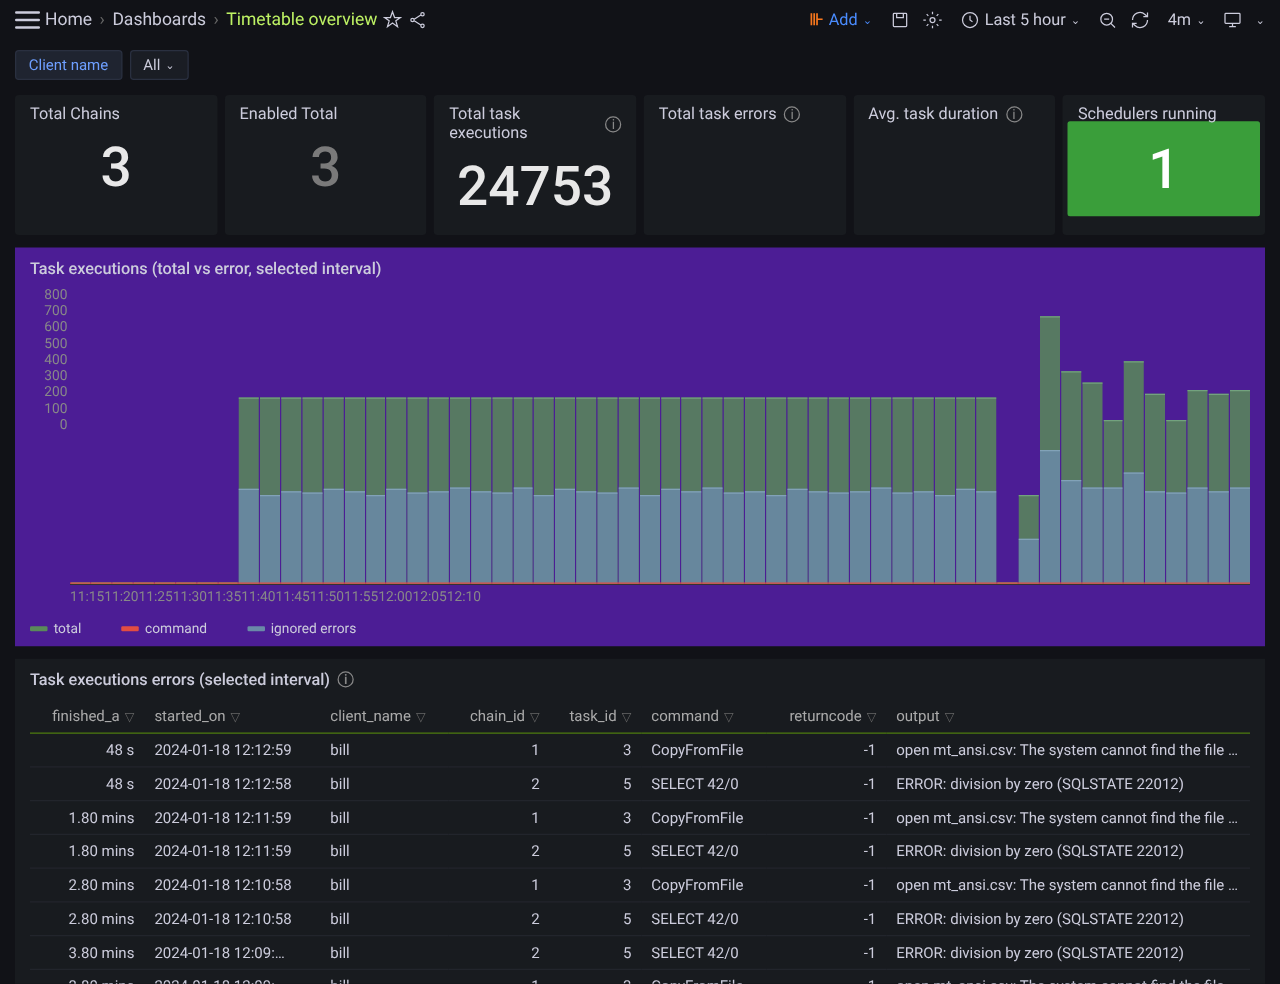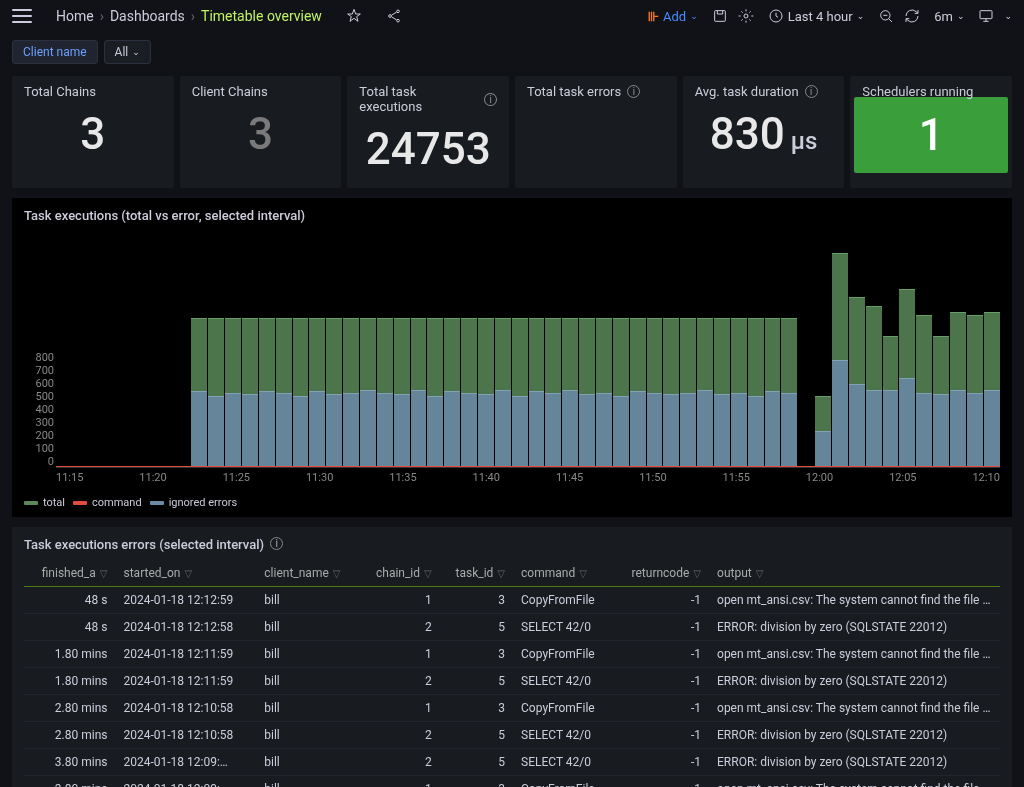--- a/index.html
+++ b/index.html
@@ -15,21 +15,21 @@
 
 
 .header {
   height: 32px;
   display: flex;
   align-items: center;
   padding: 0 12px;
   background: #111217;
   justify-content: space-between;
 }
-.header-left { display: flex; align-items: center; gap: 24px; }
+.header-left { display: flex; align-items: center; gap: 4px; }
 .menu-icon { width: 20px; height: 14px; display: flex; flex-direction: column; justify-content: space-between; cursor: pointer; }
 .menu-icon span { height: 2px; background: #ccccdc; border-radius: 1px; }
 .breadcrumb { display: flex; align-items: center; gap: 6px; color: #ccccdc; font-size: 14px; }
 .breadcrumb .sep { color: #666; }
 .breadcrumb .current { color: #bef264; }
 .header-right { display: flex; align-items: center; gap: 10px; }
 .header-btn { display: flex; align-items: center; gap: 4px; cursor: pointer; color: #ccccdc; font-size: 13px; padding: 2px 4px; }
 .add-btn { color: #f8771d; }
 .add-text { color: #4a8cff; }
 .header-icon { width: 16px; height: 16px; display: inline-flex; align-items: center; justify-content: center; }
@@ -85,37 +85,37 @@
 .stat-value.big { font-size: 44px; }
 .stat-unit { font-size: 24px; margin-left: 6px; color: #ccccdc; }
 .stat-panel.red .stat-value-wrap { background: #c43a3a; margin: -2px -8px 0 -8px; height: 76px; border-radius: 2px;}
 .stat-panel.red .stat-value { color: #fff; }
 .stat-panel.green .stat-value-wrap { background: #3a9e3a; margin: -2px -8px 0 -8px; height: 76px; border-radius: 2px;}
 .stat-panel.green .stat-value { color: #fff; }
 
 
 .chart-panel {
   margin: 10px 12px 0 12px;
-  background: #000000;
+  background: #4c1d95;
 }
 .panel-title { font-size: 13px; padding: 10px 12px 6px 12px; font-weight: 500; }
 .chart-area {
   padding: 0 12px 26px 12px;
   position: relative;
   height: 265px;
 }
 .chart-y-axis {
   position: absolute;
   left: 12px;
   top: 0;
   bottom: 26px;
   width: 30px;
   display: flex;
   flex-direction: column;
-  justify-content: flex-end;
+  justify-content: flex-start;
   font-size: 11px;
   color: #888;
   text-align: right;
 }
 .chart-plot {
   position: absolute;
   left: 44px;
   right: 12px;
   top: 0;
   bottom: 26px;
@@ -130,28 +130,27 @@
 .bar-group { flex: 1; position: relative; height: 100%; display: flex; align-items: flex-end; }
 .bar-total { flex: 1; background: #5a8a5a; border-top: 1px solid #7aba7a; opacity: 0.85; margin: 0 0.5px;}
 .bar-ignored { position: absolute; bottom: 0; left: 0.5px; right: 0.5px; background: #6a8aa8; border-top: 1px solid #8aaac8; opacity: 0.85;}
 .error-line { position: absolute; bottom: 0; left: 0; right: 0; height: 1px; background: #e24d42; }
 .chart-x-axis {
   position: absolute;
   left: 44px;
   right: 12px;
   bottom: 10px;
   display: flex;
-  justify-content: space-between;
   font-size: 11px;
   color: #888;
 }
 .chart-legend {
   padding: 2px 12px 8px 12px;
   display: flex;
-  gap: 8px;
+  gap: 32px;
   font-size: 11px;
   color: #ccccdc;
 }
 .legend-item { display: flex; align-items: center; gap: 5px; }
 .legend-swatch { width: 14px; height: 4px; border-radius: 1px; }
 .sw-total { background: #5a8a5a; }
 .sw-errors { background: #e24d42; }
 .sw-ignored { background: #6a8aa8; }
 
 
@@ -219,37 +218,37 @@
           <path d="M12 2v3M12 19v3M4 12H1M23 12h-3M5 5l2 2M17 17l2 2M5 19l2-2M17 7l2-2"></path>
         </svg>
       </span>
     <div class="header-btn">
       <span class="header-icon">
           <svg viewBox="0 0 24 24">
             <circle cx="12" cy="12" r="9"></circle>
             <path d="M12 7v5l3 2"></path>
           </svg>
         </span>
-      <span>Last 4 hour</span>
+      <span>Last 5 hour</span>
       <span class="chev">⌄</span>
     </div>
     <span class="header-icon">
         <svg viewBox="0 0 24 24">
           <circle cx="11" cy="11" r="7"></circle>
           <path d="M21 21l-5-5M8 11h6"></path>
         </svg>
       </span>
     <span class="header-icon">
         <svg viewBox="0 0 24 24">
           <path d="M3 12a9 9 0 0 1 15-6.7L21 8M21 12a9 9 0 0 1-15 6.7L3 16"></path>
           <path d="M21 3v5h-5M3 21v-5h5"></path>
         </svg>
       </span>
     <div class="header-btn">
-      <span>6m</span>
+      <span>4m</span>
       <span class="chev">⌄</span>
     </div>
     <span class="header-icon">
         <svg viewBox="0 0 24 24">
           <rect x="3" y="4" width="18" height="12" rx="1"></rect>
           <path d="M8 20h8M12 16v4"></path>
         </svg>
       </span>
     <span class="chev">⌄</span>
   </div>
@@ -264,21 +263,21 @@
 </div>
 
 <div class="stats-row">
   <div class="stat-panel">
     <div class="stat-title">Total Chains</div>
     <div class="stat-value-wrap">
         <div class="stat-value">3</div>
       </div>
   </div>
   <div class="stat-panel">
-    <div class="stat-title">Client Chains</div>
+    <div class="stat-title">Enabled Total</div>
     <div class="stat-value-wrap">
         <div class="stat-value dim">3</div>
       </div>
   </div>
   <div class="stat-panel">
     <div class="stat-title">
         <span>Total task executions</span>
         <span class="stat-info-icon">i</span>
       </div>
     <div class="stat-value-wrap">
@@ -288,23 +287,20 @@
   <div class="stat-panel red">
     <div class="stat-title">
         <span>Total task errors</span>
         <span class="stat-info-icon">i</span>
       </div>
   </div>
   <div class="stat-panel">
     <div class="stat-title">
         <span>Avg. task duration</span>
         <span class="stat-info-icon">i</span>
-      </div>
-    <div class="stat-value-wrap">
-        <div class="stat-value"><span>830</span><span class="stat-unit">µs</span></div>
       </div>
   </div>
   <div class="stat-panel green">
     <div class="stat-title">Schedulers running</div>
     <div class="stat-value-wrap">
         <div class="stat-value">1</div>
       </div>
   </div>
 </div>
 

